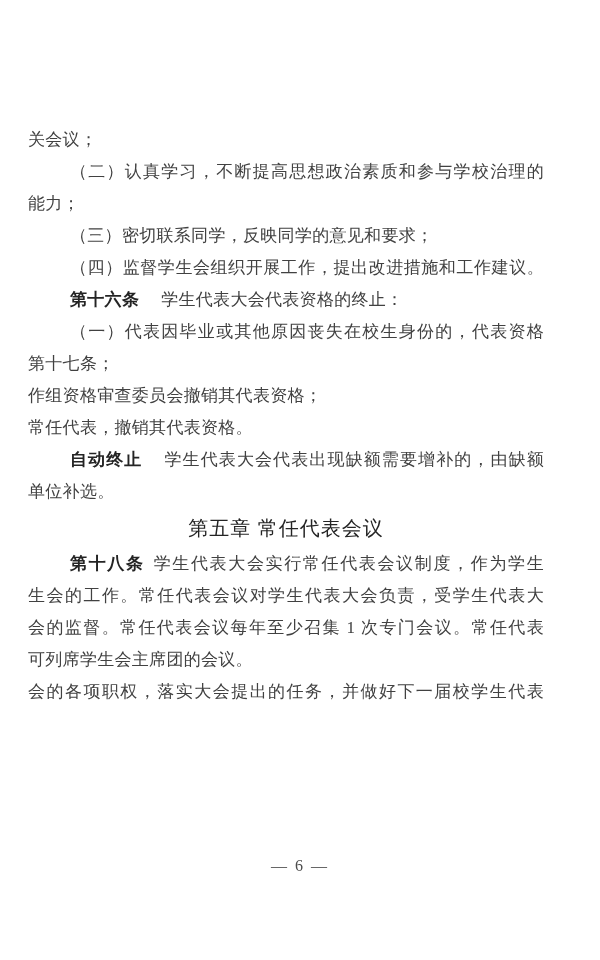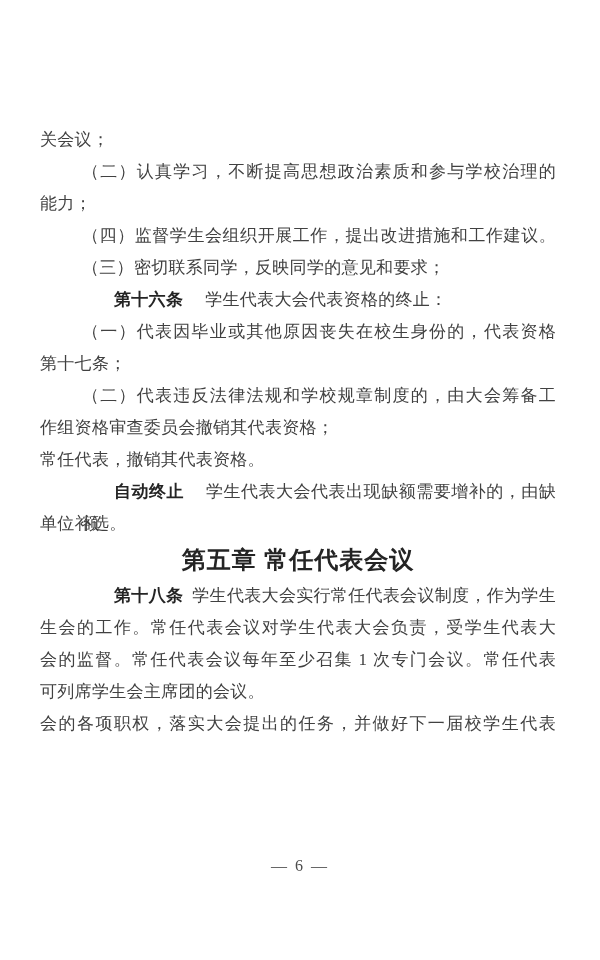--- a/index.html
+++ b/index.html
@@ -10,21 +10,21 @@
   .page {
     position: relative;
     width: 600px;
     height: 960px;
     background: #ffffff;
     overflow: hidden;
     font-family: "Liberation Serif", "DejaVu Serif", serif;
   }
   .doc-body {
     position: absolute;
-    left: 40px;
+    left: 28px;
     top: 124px;
     width: 516px;
   }
   .line {
     height: 32px;
     line-height: 32px;
     font-size: 17px;
     letter-spacing: 0.3px;
     color: #414141;
     text-align: left;
@@ -34,31 +34,30 @@
     padding-left: 42px;
   }
   .line.fill {
     text-align: justify;
     text-align-last: justify;
   }
   .term {
     font-family: "Liberation Sans", "DejaVu Sans", sans-serif;
     font-weight: 700;
     color: #242424;
-    margin-left: 32px;
   }
   .term.gap-wide   { margin-right: 22px; }
   .term.gap-narrow { margin-right: 9px;  }
   .heading {
     height: 40px;
     line-height: 40px;
     text-align: center;
     font-family: "Liberation Sans", "DejaVu Sans", sans-serif;
-    font-weight: 700;
-    font-size: 24px;
+    font-weight: 400;
+    font-size: 20px;
     letter-spacing: 1px;
     color: #242424;
   }
   .footer {
     position: absolute;
     left: 0;
     top: 852px;
     width: 100%;
     height: 28px;
     line-height: 28px;
@@ -69,26 +68,25 @@
   }
 </style>
 </head>
 <body>
 
 <div class="page">
   <div class="doc-body" id="doc-body">
       <div class="line">关会议；</div>
       <div class="line indent fill">（二）认真学习，不断提高思想政治素质和参与学校治理的</div>
       <div class="line">能力；</div>
+      <div class="line indent">（三）密切联系同学，反映同学的意见和要求；</div>
       <div class="line indent fill">（四）监督学生会组织开展工作，提出改进措施和工作建议。</div>
-      <div class="line indent">（三）密切联系同学，反映同学的意见和要求；</div>
       <div class="line indent"><span class="term gap-wide">第十六条</span>学生代表大会代表资格的终止：</div>
       <div class="line indent fill">（一）代表因毕业或其他原因丧失在校生身份的，代表资格</div>
       <div class="line">第十七条；</div>
-      <div class="line indent fill">（二）代表违反法律法规和学校规章制度的，由大会筹备工</div>
       <div class="line">作组资格审查委员会撤销其代表资格；</div>
       <div class="line">常任代表，撤销其代表资格。</div>
       <div class="line indent fill"><span class="term gap-wide">自动终止</span>学生代表大会代表出现缺额需要增补的，由缺额</div>
       <div class="line">单位补选。</div>
       <div class="heading">第五章 常任代表会议</div>
       <div class="line indent fill"><span class="term gap-narrow">第十八条</span>学生代表大会实行常任代表会议制度，作为学生</div>
       <div class="line fill">生会的工作。常任代表会议对学生代表大会负责，受学生代表大</div>
       <div class="line fill">会的监督。常任代表会议每年至少召集 1 次专门会议。常任代表</div>
       <div class="line">可列席学生会主席团的会议。</div>
       <div class="line fill">会的各项职权，落实大会提出的任务，并做好下一届校学生代表</div>

